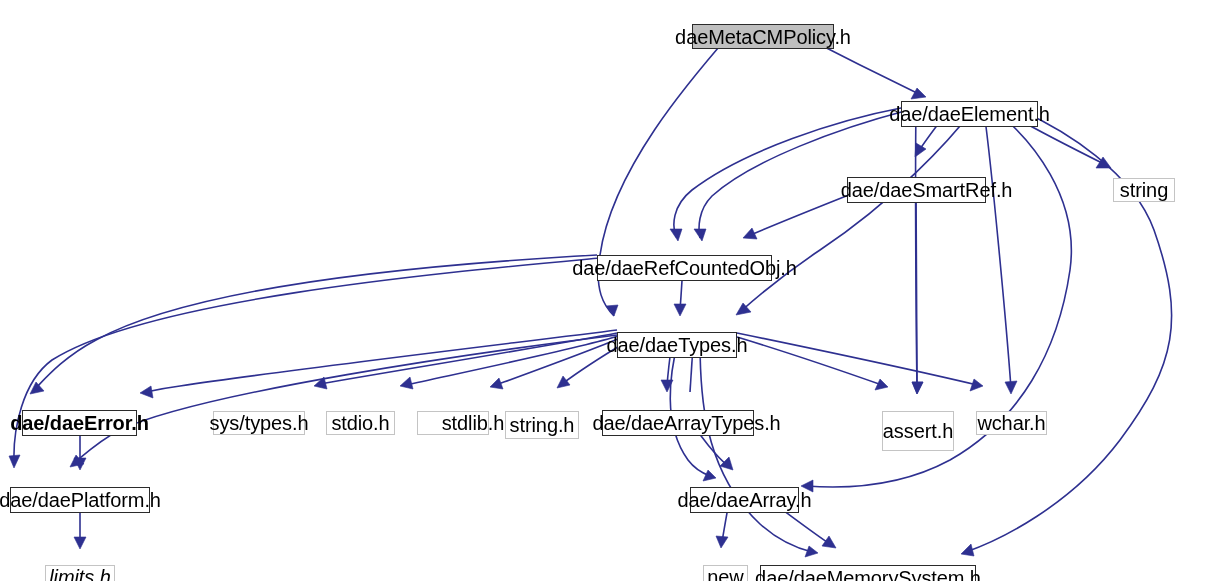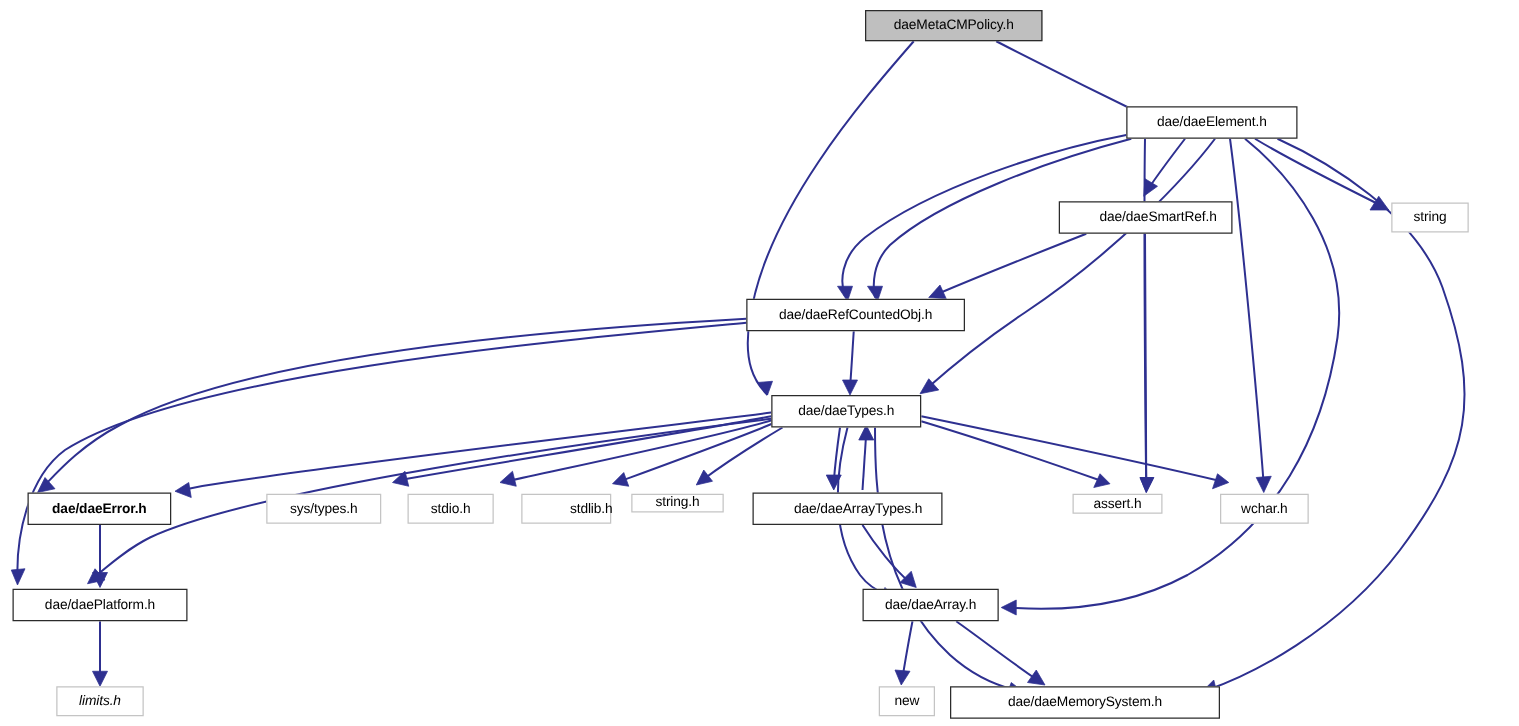--- a/index.html
+++ b/index.html
@@ -32,24 +32,25 @@
     stroke: #2e3090;
     stroke-width: 0.6;
   }
   .node-box {
     position: absolute;
     box-sizing: border-box;
     display: flex;
     align-items: center;
     justify-content: center;
     white-space: nowrap;
-    font-size: 11px;
+    font-size: 20px;
     line-height: 1;
     color: #000000;
     letter-spacing: -0.1px;
+    margin-top: 16px;
   }
   .node-local {
     background: #ffffff;
     border: 1.6px solid #2b2b2b;
   }
   .node-root {
     background: #bfbfbf;
     border: 1.6px solid #2b2b2b;
   }
   .node-system {
@@ -170,23 +171,23 @@
   <div class="node-box node-root" style="left:692px; top:8px;   width:142px; height:25px;">daeMetaCMPolicy.h</div>
   <div class="node-box node-local" style="left:901px; top:85px;  width:137px; height:26px;">dae/daeElement.h</div>
   <div class="node-box node-local" style="left:847px; top:161px; width:139px; height:26px;padding-left:20px;">dae/daeSmartRef.h</div>
   <div class="node-box node-system" style="left:1113px;top:162px; width:62px;  height:24px;">string</div>
   <div class="node-box node-local" style="left:597px; top:239px; width:175px; height:26px;">dae/daeRefCountedObj.h</div>
   <div class="node-box node-local" style="left:617px; top:316px; width:120px; height:26px;">dae/daeTypes.h</div>
   <div class="node-box node-local" style="left:22px;  top:394px; width:115px; height:26px;font-weight:bold;">dae/daeError.h</div>
   <div class="node-box node-system" style="left:213px; top:395px; width:92px;  height:24px;">sys/types.h</div>
   <div class="node-box node-system" style="left:326px; top:395px; width:69px;  height:24px;">stdio.h</div>
   <div class="node-box node-system" style="left:417px; top:395px; width:72px;  height:24px;padding-left:40px;">stdlib.h</div>
-  <div class="node-box node-system" style="left:505px; top:395px; width:74px;  height:15px;">string.h</div>
+  <div class="node-box node-system" style="left:505px; top:395px; width:74px;  height:28px;">string.h</div>
   <div class="node-box node-local" style="left:602px; top:394px; width:152px; height:26px;padding-left:17px;">dae/daeArrayTypes.h</div>
-  <div class="node-box node-system" style="left:858px; top:395px; width:72px;  height:16px;">assert.h</div>
+  <div class="node-box node-system" style="left:882px; top:395px; width:72px;  height:40px;">assert.h</div>
   <div class="node-box node-system" style="left:976px; top:395px; width:71px;  height:24px;">wchar.h</div>
   <div class="node-box node-local" style="left:10px;  top:471px; width:140px; height:26px;">dae/daePlatform.h</div>
   <div class="node-box node-local" style="left:690px; top:471px; width:109px; height:26px;">dae/daeArray.h</div>
   <div class="node-box node-system" style="left:45px;  top:549px; width:70px;  height:24px;font-style:italic;">limits.h</div>
   <div class="node-box node-system" style="left:703px; top:549px; width:45px;  height:24px;">new</div>
   <div class="node-box node-local" style="left:760px; top:549px; width:216px; height:26px;">dae/daeMemorySystem.h</div>
 
 </div>
 
 </body></html>

